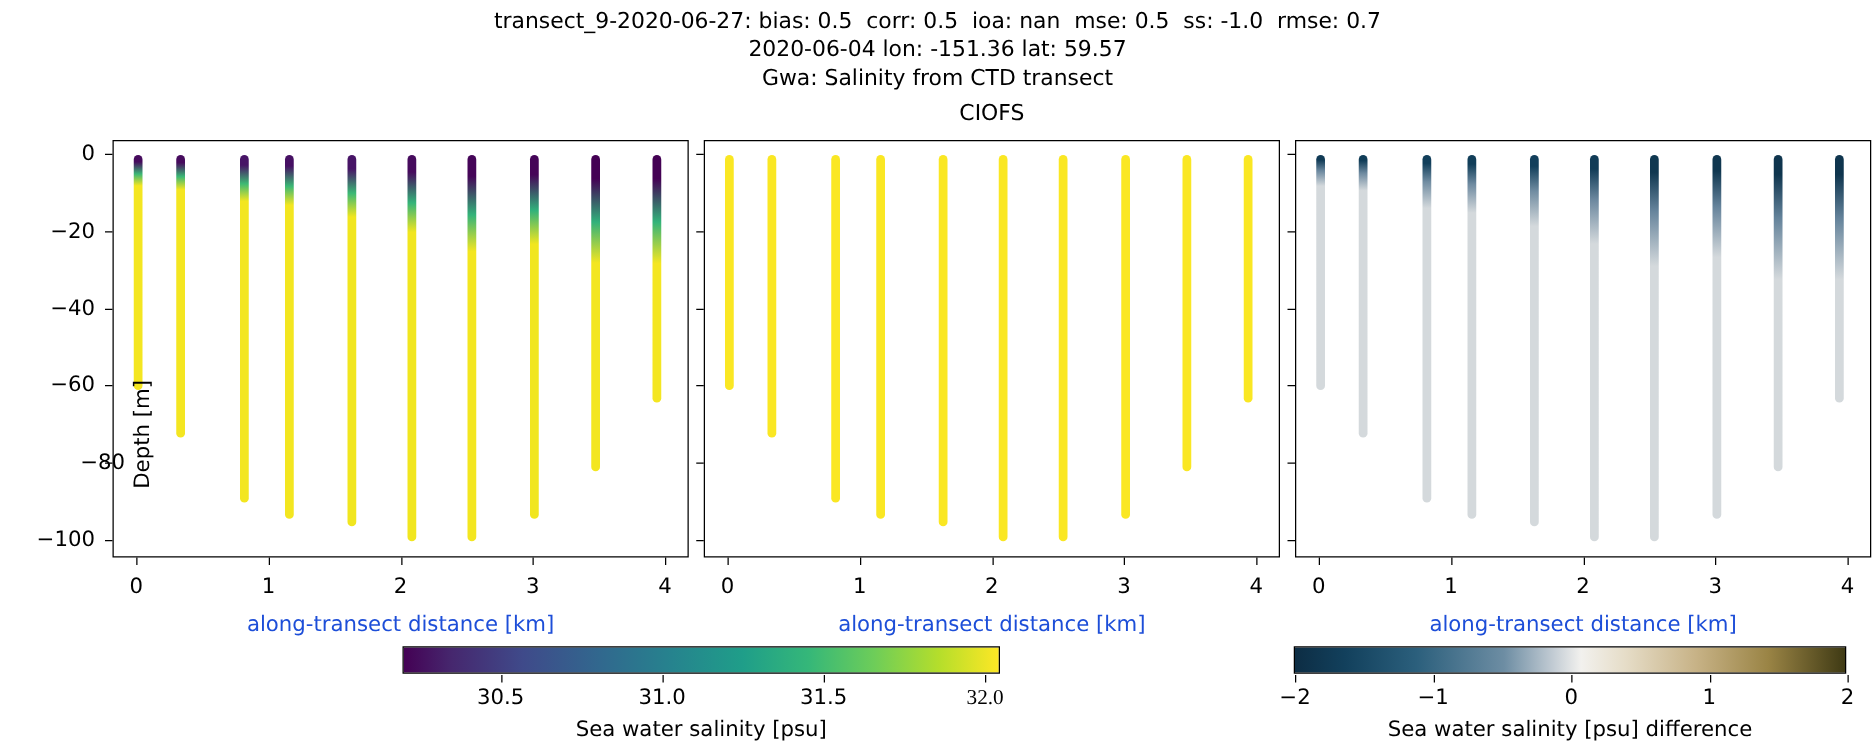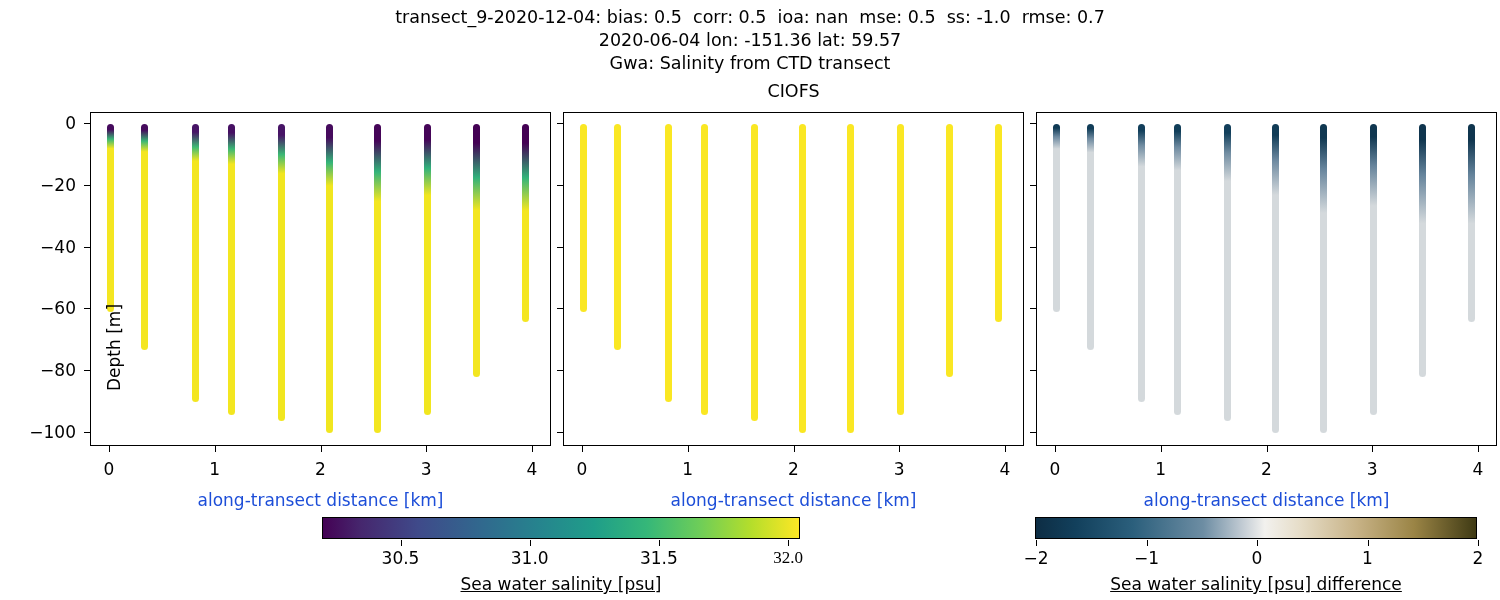--- a/index.html
+++ b/index.html
@@ -67,30 +67,30 @@
       #c3ccd4 47%, #f2f1ee 52%, #e6ddc8 60%,
       #c7b286 73%, #9a8445 86%, #3f3a14 100%);
   }
   .ctick{position:absolute;top:22px;width:1px;height:6px;background:#000;}
   .clab{
     position:absolute;top:30px;width:70px;margin-left:-35px;
     text-align:center;font-size:17px;color:#000;
   }
   .ctitle{
     position:absolute;top:56px;left:0;width:100%;
-    text-align:center;font-size:17px;color:#000;text-decoration:underline;
+    text-align:center;font-size:17px;color:#000;
   }
 </style>
 </head>
 <body>
 
 <div class="fig">
 
   <div class="suptitle">
-    <div>transect_9-2020-12-04: bias: 0.5  corr: 0.5  ioa: nan  mse: 0.5  ss: -1.0  rmse: 0.7</div>
+    <div>transect_9-2020-06-27: bias: 0.5  corr: 0.5  ioa: nan  mse: 0.5  ss: -1.0  rmse: 0.7</div>
     <div>2020-06-04 lon: -151.36 lat: 59.57</div>
     <div>Gwa: Salinity from CTD transect</div>
   </div>
 
   <div class="panel" id="panel0" style="left:90px;width:461px;">
     <div class="axes" id="axes0">
         <div class="cast" style="left: 15.5321px; top: 10.8241px; height: 188.648px; background: linear-gradient(rgb(70, 11, 93) 0%, rgb(70, 11, 93) 2.9%, rgb(58, 183, 118) 8.1%, rgb(244, 230, 33) 13.1%, rgb(244, 230, 33) 100%);"></div>
         <div class="cast" style="left: 50.4243px; top: 10.8241px; height: 225.759px; background: linear-gradient(rgb(70, 11, 93) 0%, rgb(70, 11, 93) 2.7%, rgb(58, 183, 118) 7.6%, rgb(244, 230, 33) 12.3%, rgb(244, 230, 33) 100%);"></div>
         <div class="cast" style="left: 101.177px; top: 10.8241px; height: 278.333px; background: linear-gradient(rgb(71, 20, 102) 0%, rgb(71, 20, 102) 2.9%, rgb(62, 186, 116) 8.3%, rgb(243, 230, 32) 13.3%, rgb(243, 230, 32) 100%);"></div>
         <div class="cast" style="left: 137.126px; top: 10.8241px; height: 290.704px; background: linear-gradient(rgb(70, 16, 99) 0%, rgb(70, 16, 99) 3%, rgb(59, 184, 117) 8.6%, rgb(243, 230, 32) 13.8%, rgb(243, 230, 32) 100%);"></div>
@@ -115,21 +115,21 @@
       <div class="xlab" style="left: 441.968px;">4</div>
       <div class="ytick" style="top: 10.8241px;"></div>
       <div class="ylab" style="top: 10.8241px;">0</div>
       <div class="ytick" style="top: 72.6759px;"></div>
       <div class="ylab" style="top: 72.6759px;">−20</div>
       <div class="ytick" style="top: 134.528px;"></div>
       <div class="ylab" style="top: 134.528px;">−40</div>
       <div class="ytick" style="top: 196.38px;"></div>
       <div class="ylab" style="top: 196.38px;">−60</div>
       <div class="ytick" style="top: 258.231px;"></div>
-      <div class="ylab" style="top: 258.231px;">−80</div>
+      <div class="ylab" style="top: 258.231px; margin-left: 24px;">−80</div>
       <div class="ytick" style="top: 320.083px;"></div>
       <div class="ylab" style="top: 320.083px;">−100</div>
     </div>
 
   <div class="panel" id="panel1" style="left:563px;width:461px;">
     <div class="ptitle">CIOFS</div>
     <div class="axes" id="axes1">
         <div class="cast" style="left: 15.5321px; top: 10.8241px; height: 188.648px; background: rgb(250, 231, 35);"></div>
         <div class="cast" style="left: 50.4243px; top: 10.8241px; height: 225.759px; background: rgb(250, 231, 35);"></div>
         <div class="cast" style="left: 101.177px; top: 10.8241px; height: 278.333px; background: rgb(250, 231, 35);"></div>

